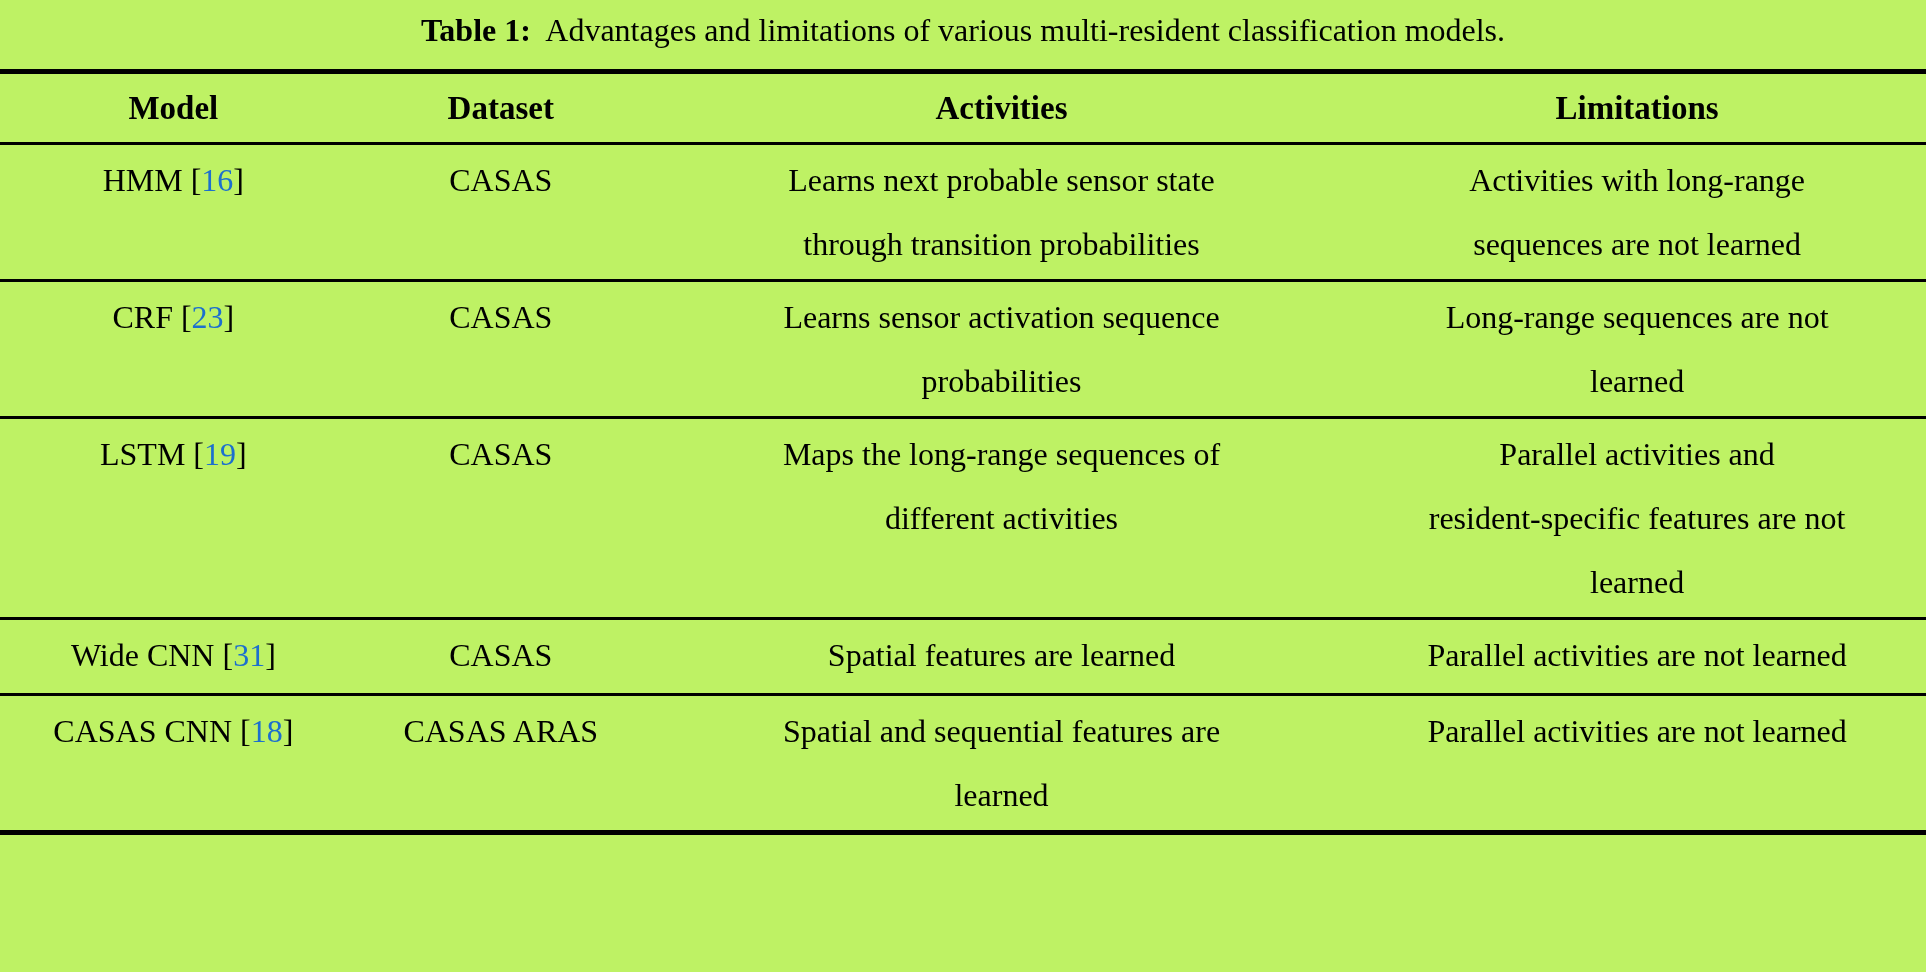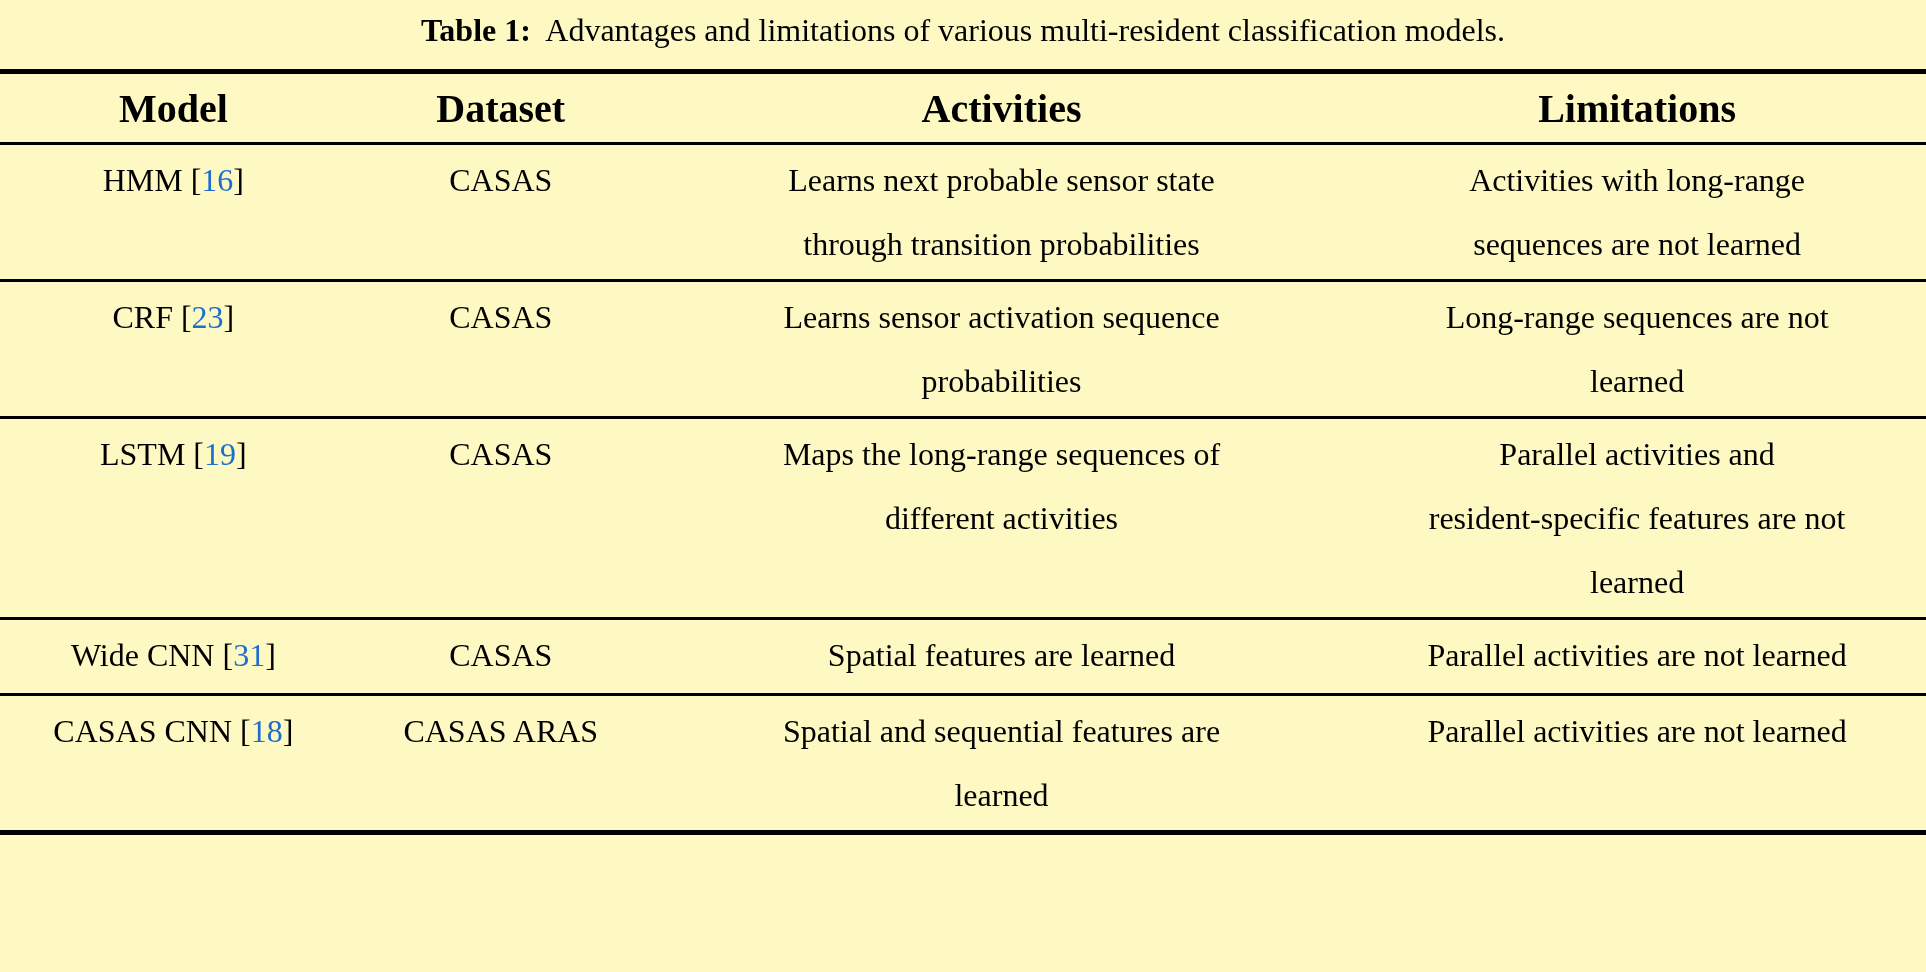--- a/index.html
+++ b/index.html
@@ -3,21 +3,21 @@
 <meta charset="utf-8">
 <style>
   html, body {
     margin: 0;
     padding: 0;
     background: #FFFFFF;
   }
   .page {
     width: 1926px;
     height: 972px;
-    background: #fef9c3;
+    background: #bef264;
     color: #000000;
     font-family: "Liberation Serif", "DejaVu Serif", serif;
     overflow: hidden;
     box-sizing: border-box;
   }
   .caption {
     text-align: center;
     font-size: 32px;
     line-height: 40px;
     padding-top: 10px;
@@ -42,21 +42,21 @@
   col.c-lim { width: 30%; }
   thead tr {
     height: 72px;
     border-bottom: 3px solid #000000;
   }
   th {
     font-weight: bold;
     text-align: center;
     vertical-align: middle;
     padding: 2px 8px;
-    font-size: 40px;
+    font-size: 33px;
   }
   tbody tr {
     border-bottom: 3px solid #000000;
     padding-left: 32px;
   }
   tbody tr:last-child {
     border-bottom: none;
   }
   td {
     text-align: center;

